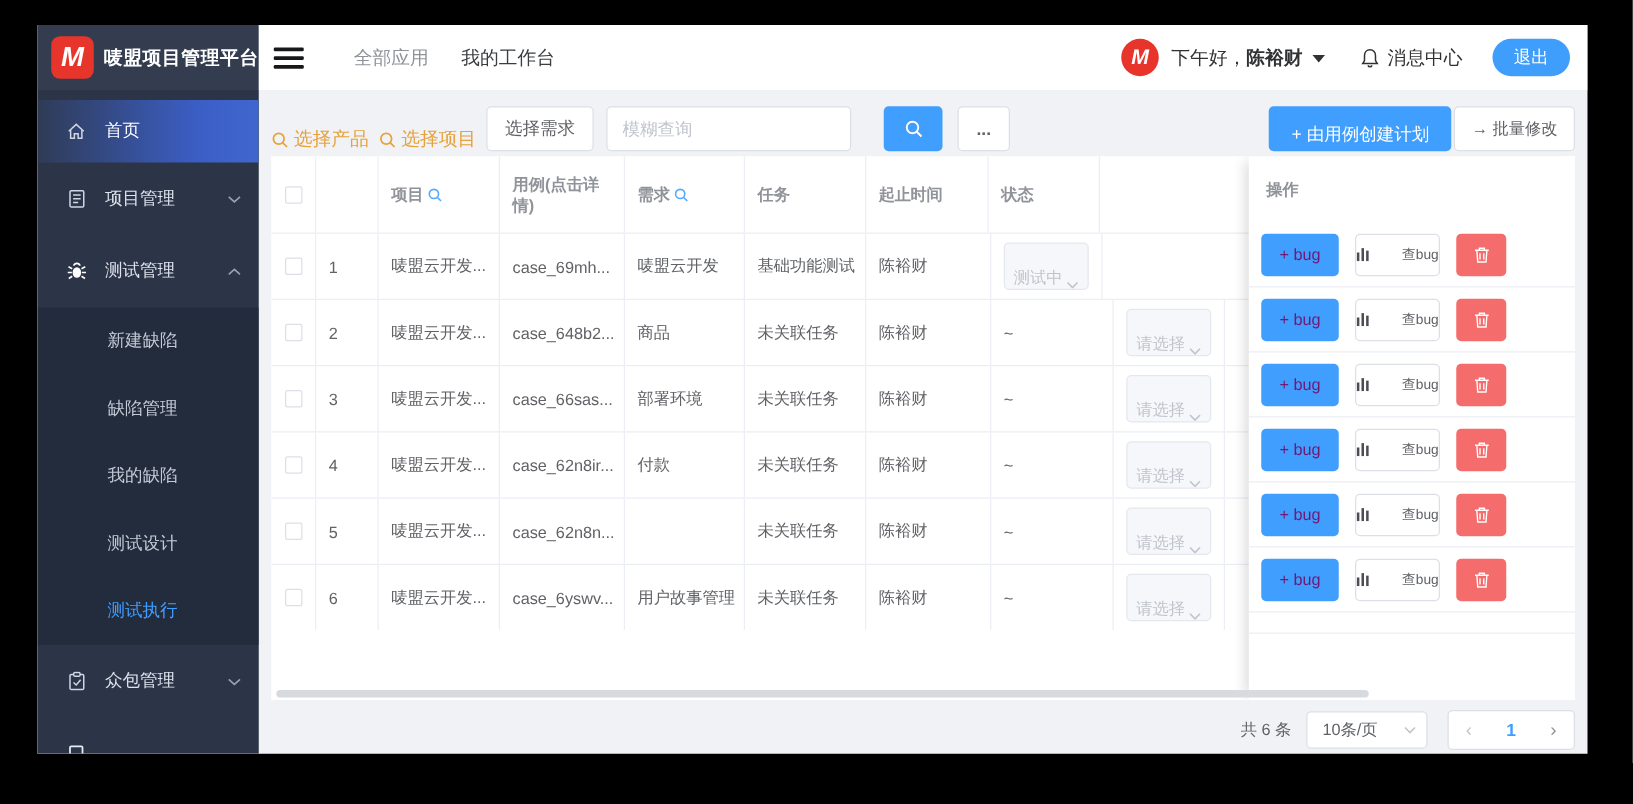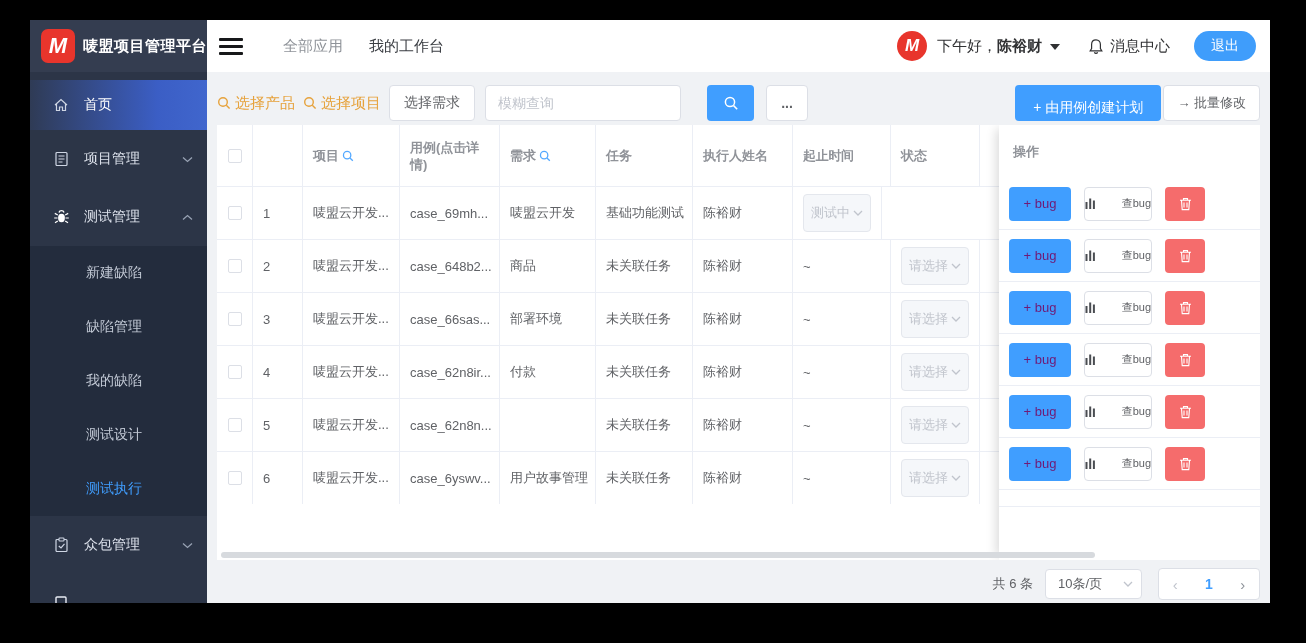--- a/index.html
+++ b/index.html
@@ -48,21 +48,21 @@
   .greeting b { font-weight:bold; }
   .caret-down { width:0; height:0; border-left:5px solid transparent; border-right:5px solid transparent;
                 border-top:6px solid #303133; margin:2px 0 0 8px; }
   .msg-center { display:flex; align-items:center; gap:6px; margin-left:28px;
                 color:#303133; font-size:15px; cursor:pointer; }
   .logout-btn { margin-left:24px; height:30px; padding:0 17px; background:#3f9dfb; color:#fff;
                 font-size:14px; border:none; border-radius:16px; cursor:pointer; }
 
   
   .content { flex:1; padding:0 10px; overflow:hidden; }
-  .filter-bar { margin-top:13px; height:36px; display:flex; align-items:center; }
+  .filter-bar { margin-top:13px; height:36px; display:flex; align-items:flex-end; }
   .orange-link { display:flex; align-items:center; gap:4px; color:#e6a23c; font-size:15px;
                  cursor:pointer; margin-right:8px; }
   .btn-plain { height:36px; background:#fff; border:1px solid #dcdfe6; border-radius:4px;
                color:#606266; font-size:14px; padding:0 14px; cursor:pointer; }
   .fuzzy-input { height:36px; width:196px; border:1px solid #dcdfe6; border-radius:4px;
                  background:#fff; margin-left:10px; padding:0 12px; font-size:14px; color:#303133;
                  font-family:inherit; }
   .fuzzy-input::placeholder { color:#c0c4cc; }
   .btn-search { width:47px; height:36px; background:#409eff; border:none; border-radius:4px;
                 margin-left:26px; cursor:pointer; display:flex; align-items:center; justify-content:center; }
@@ -82,21 +82,21 @@
   .cell { border-right:1px solid #ebeef5; padding:0 10px; display:flex; align-items:center;
           font-size:13px; color:#606266; overflow:hidden; white-space:nowrap; }
   .t-header .cell { color:#909399; font-weight:bold; white-space:normal; line-height:17px; }
   .col-cb{width:36px; justify-content:center; padding:0;} .col-idx{width:50px;}
   .col-proj{width:97px;} .col-case{width:100px;} .col-req{width:96px;} .col-task{width:97px;}
   .col-exec{width:100px;} .col-date{width:98px; letter-spacing:-.3px;} .col-status{width:89px; padding:0;}
   .checkbox { width:14px; height:14px; border:1px solid #dcdfe6; border-radius:2px; background:#fff;
               cursor:pointer; }
   .hq-icon { margin-left:3px; flex-shrink:0; }
   .status-select { width:68px; height:38px; margin-left:10px; background:#f5f7fa;
-                   border:1px solid #e4e7ed; border-radius:4px; display:flex; align-items:center;
+                   border:1px solid #e4e7ed; border-radius:4px; display:flex; align-items:flex-end;
                    padding:0 7px; color:#c0c4cc; font-size:13px; cursor:not-allowed; overflow:hidden; }
   .status-select .st-text { flex:1; overflow:hidden; white-space:nowrap; }
 
   
   .op-panel { position:absolute; top:0; right:0; bottom:0; width:261px; background:#fff;
               box-shadow:-7px 0 10px -4px rgba(0,0,0,.14); }
   .op-header { height:53px; line-height:53px; padding-left:14px; color:#909399;
                font-size:13px; font-weight:bold; }
   .op-row { height:52px; border-bottom:1px solid #ebeef5; display:flex; align-items:center;
             padding-left:10px; gap:13px; }
@@ -286,21 +286,20 @@
           <div class="cell col-req">
             <span>需求</span>
             <span class="hq-icon">
                 <svg width="12" height="12" viewBox="0 0 14 14">
                   <circle cx="6" cy="6" r="4.3" fill="none" stroke="#53a8ff" stroke-width="1.5"></circle>
                   <path d="M9.3 9.3 L12.6 12.6" stroke="#53a8ff" stroke-width="1.5"></path>
                 </svg>
               </span>
           </div>
           <div class="cell col-task">任务</div>
-          <div class="cell col-exec">执行人姓名</div>
           <div class="cell col-date">起止时间</div>
           <div class="cell col-status" style="padding-left:10px">状态</div>
         </div>
 
         <div class="t-row">
           <div class="cell col-cb">
               <div class="checkbox"></div>
             </div>
           <div class="cell col-idx">1</div>
           <div class="cell col-proj">唛盟云开发...</div>

